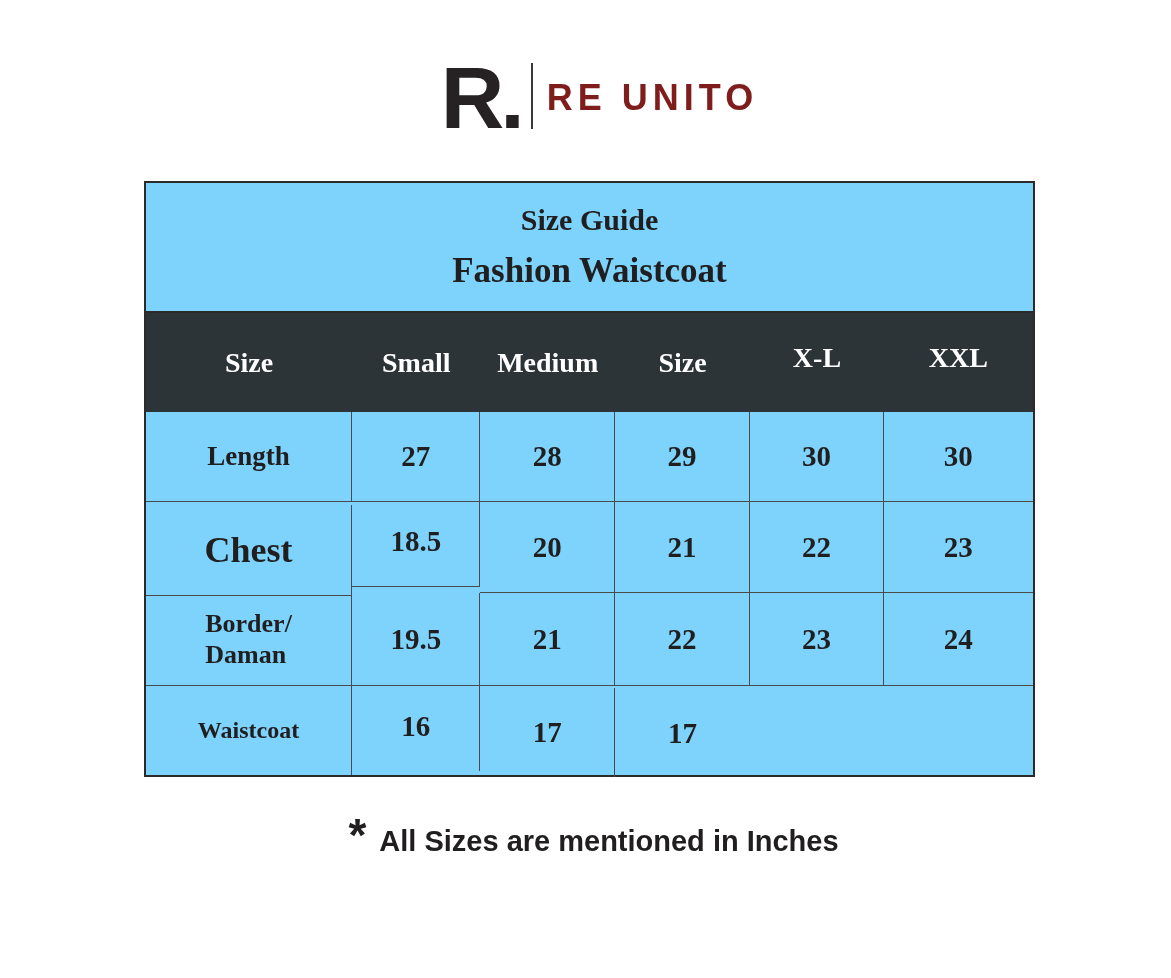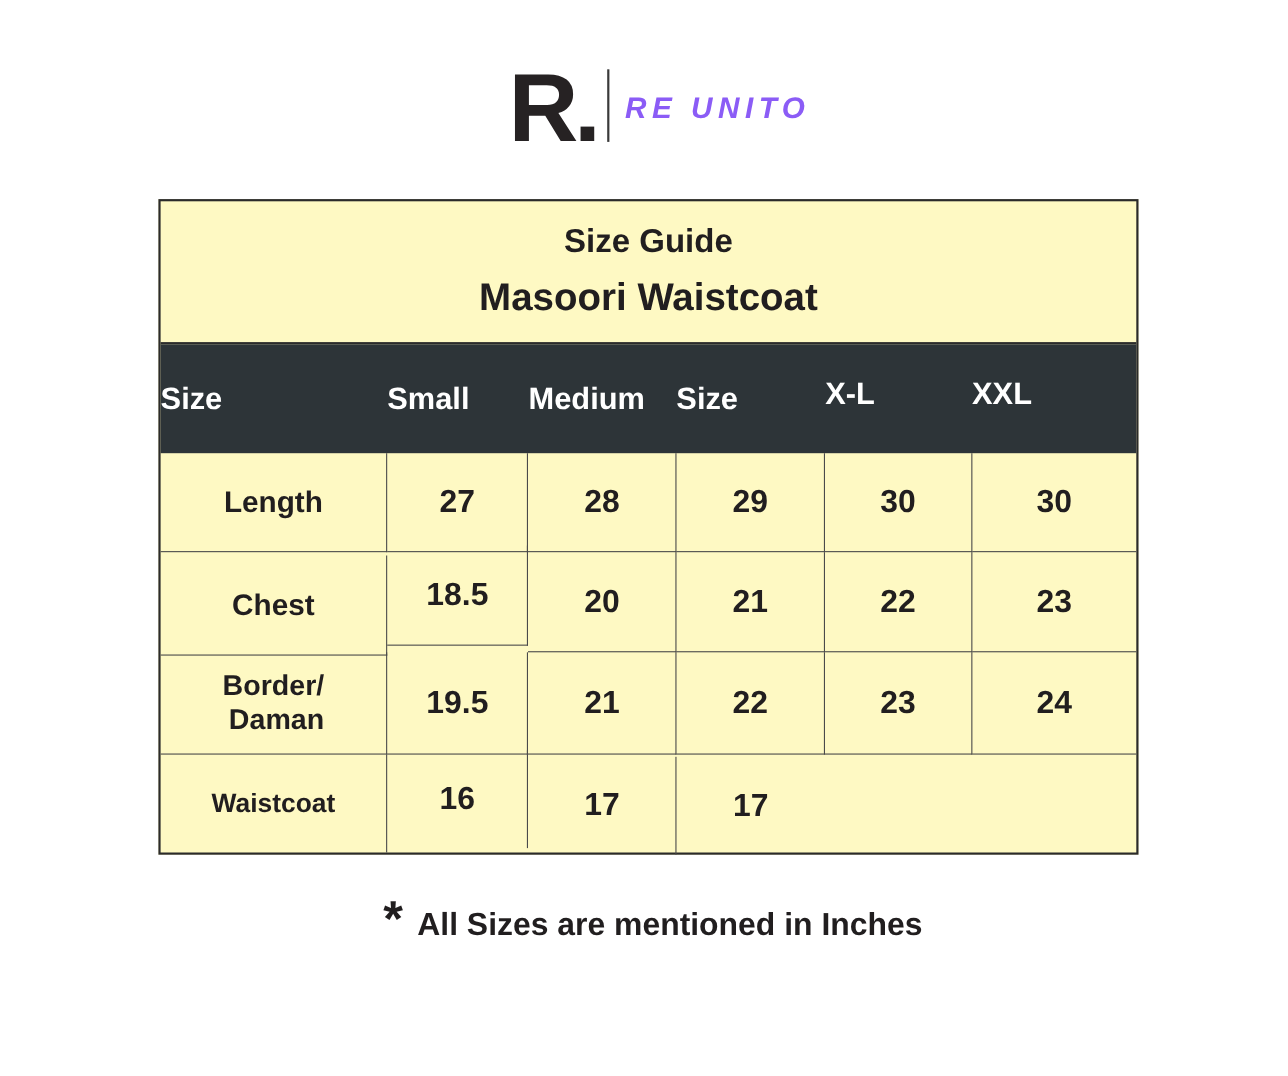--- a/index.html
+++ b/index.html
@@ -48,35 +48,35 @@
     justify-content: center;
   }
   .logo-tagline {
     font-size: 24px;
     font-weight: 400;
     letter-spacing: 0.5px;
     color: #2b2728;
     margin-bottom: 10px;
   }
   .logo-brand {
-    font-size: 27px;
+    font-size: 36px;
     font-weight: 700;
     letter-spacing: 5px;
-    color: #8b5cf6;
-    font-style: italic;
+    color: #7f1d1d;
   }
 
   
   .size-chart {
     position: absolute;
     left: 144px;
     top: 181px;
     width: 887px;
     border: 2px solid var(--outer-border, #2b2b2b);
-    background: #fef9c3;
+    background: #7dd3fc;
+    font-family: Liberation Serif, serif;
   }
   .title-box {
     height: 128px;
     border-bottom: 2px solid var(--outer-border, #2b2b2b);
     display: flex;
     flex-direction: column;
     align-items: center;
     justify-content: center;
   }
   .title-line1 {
@@ -92,46 +92,46 @@
   .cols {
     display: grid;
     grid-template-columns: 207fr 129fr 135fr 136fr 134fr 150fr;
   }
 
   .header-row {
     height: 99px;
     background: var(--header-row-bg, #2d3438);
     color: var(--header-row-text, #ffffff);
     align-items: center;
-    text-align: left;
+    text-align: center;
     font-weight: 700;
     font-size: 28px;
   }
   .header-cell { line-height: 1; }
   .raise5 { transform: translateY(-5px); }
 
   .data-grid {
     grid-template-rows: 90px 91px 93px 89px;
   }
   .cell {
     display: flex;
     align-items: center;
     justify-content: center;
     font-weight: 700;
     font-size: 29px;
     border-right: 1.5px solid var(--grid-line, #4a4a4a);
     border-bottom: 1.5px solid var(--grid-line, #4a4a4a);
-    text-align: right;
+    text-align: left;
   }
   .cell.last-col { border-right: none; }
   .cell.last-row { border-bottom: none; }
 
   .row-label { white-space: pre-line; }
   .lbl-length   { font-size: 27px; }
-  .lbl-chest    { font-size: 27px; transform: translateY(3px); }
+  .lbl-chest    { font-size: 36px; transform: translateY(3px); }
   .lbl-border   { font-size: 26px; line-height: 1.2; }
   .lbl-shoulder { font-size: 24px; }
 
   .up6 { transform: translateY(-6px); }
   .up8 { transform: translateY(-8px); }
   .up4 { transform: translateY(-4px); }
   .dn2 { transform: translateY(2px); }
   .dn3 { transform: translateY(3px); }
 
   
@@ -167,21 +167,21 @@
     <div class="logo-divider"></div>
     <div class="logo-text">
       <div class="logo-brand">RE UNITO</div>
     </div>
   </div>
 
   <div class="size-chart">
 
     <div class="title-box">
       <div class="title-line1">Size Guide</div>
-      <div class="title-line2">Masoori Waistcoat</div>
+      <div class="title-line2">Fashion Waistcoat</div>
     </div>
 
     <div class="cols header-row">
       <div class="header-cell">Size</div>
       <div class="header-cell">Small</div>
       <div class="header-cell">Medium</div>
       <div class="header-cell">Size</div>
       <div class="header-cell raise5">X-L</div>
       <div class="header-cell raise5">XXL</div>
     </div>

